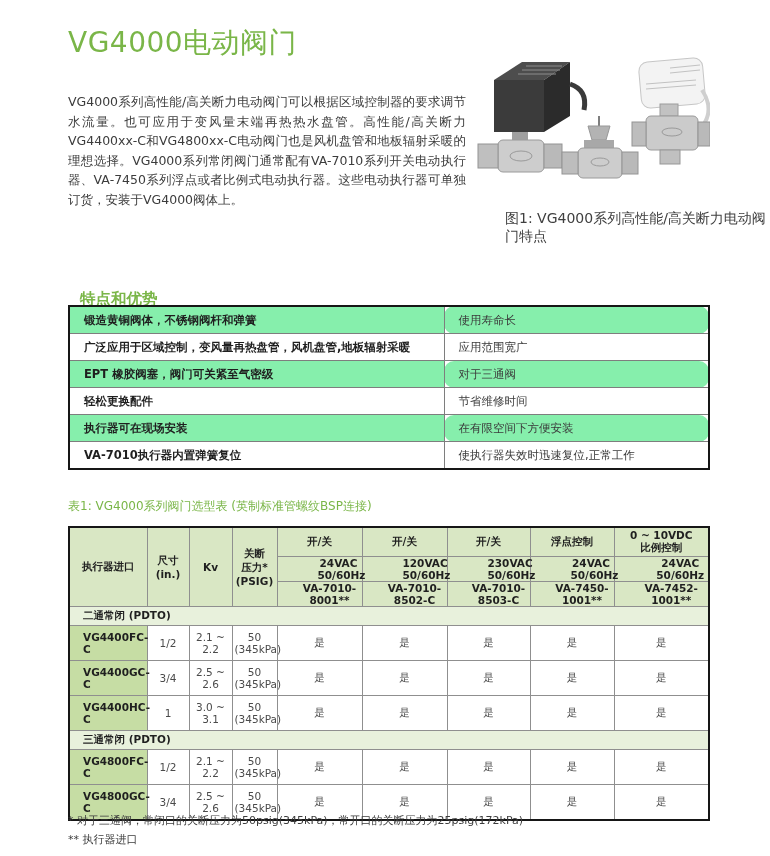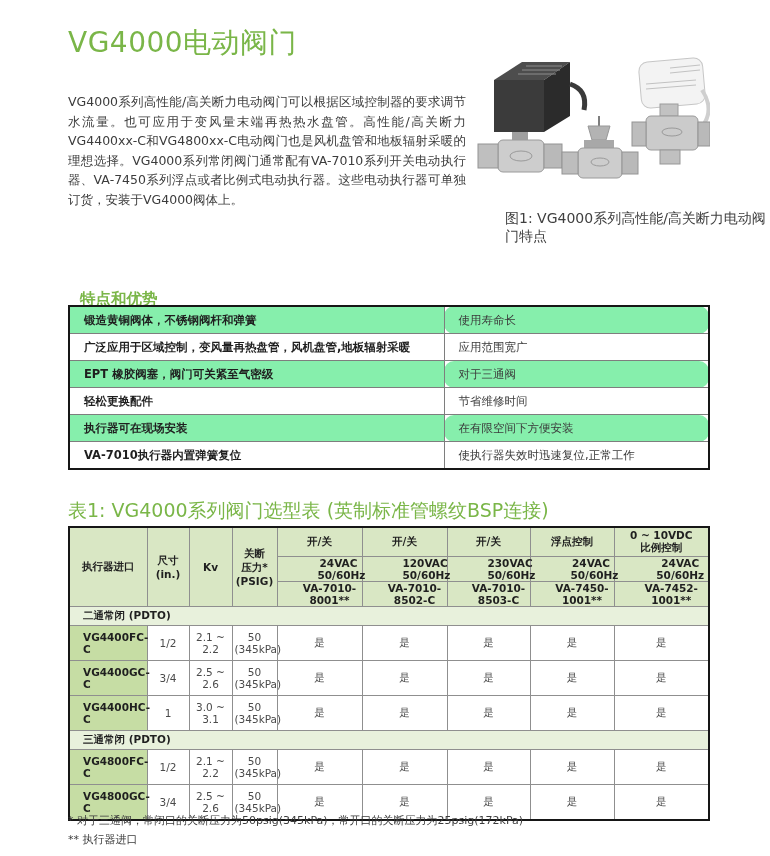--- a/index.html
+++ b/index.html
@@ -20,21 +20,21 @@
 
   table.features{
     position:absolute;left:68px;top:305px;width:640px;
     border-collapse:collapse;border:2px solid #161616;font-size:11.5px;table-layout:fixed;
   }
   table.features td{border:1px solid #7e7e7e;height:24px;padding:1px 10px 1px 14px;vertical-align:middle;}
   table.features td.f{font-weight:bold;color:#1f1f1f;}
   table.features td.b{color:#3a3a3a;border-radius:10px;}
   table.features tr.alt{background:#86efac;}
 
-  .tbl-heading{position:absolute;left:68px;top:498px;font-size:19px;font-weight:normal;color:#7ab648;margin:0;}
+  .tbl-heading{position:absolute;left:68px;top:498px;font-size:12px;font-weight:normal;color:#7ab648;margin:0;}
 
   table.sel{
     position:absolute;left:68px;top:526px;width:640px;
     border-collapse:collapse;border:2px solid #161616;font-size:10.5px;text-align:center;table-layout:fixed;
   }
   table.sel th, table.sel td{border:1px solid #8f8f8f;padding:0 2px;vertical-align:middle;}
   table.sel thead th{background:#d9e7c4;font-weight:bold;color:#1f1f1f;}
   table.sel thead tr.h1 th{height:28px;}
   table.sel thead tr.h2 th{height:20px;font-weight:bold;padding-left:40px;}
   table.sel thead tr.h3 th{height:20px;font-weight:bold;padding-left:22px;}

